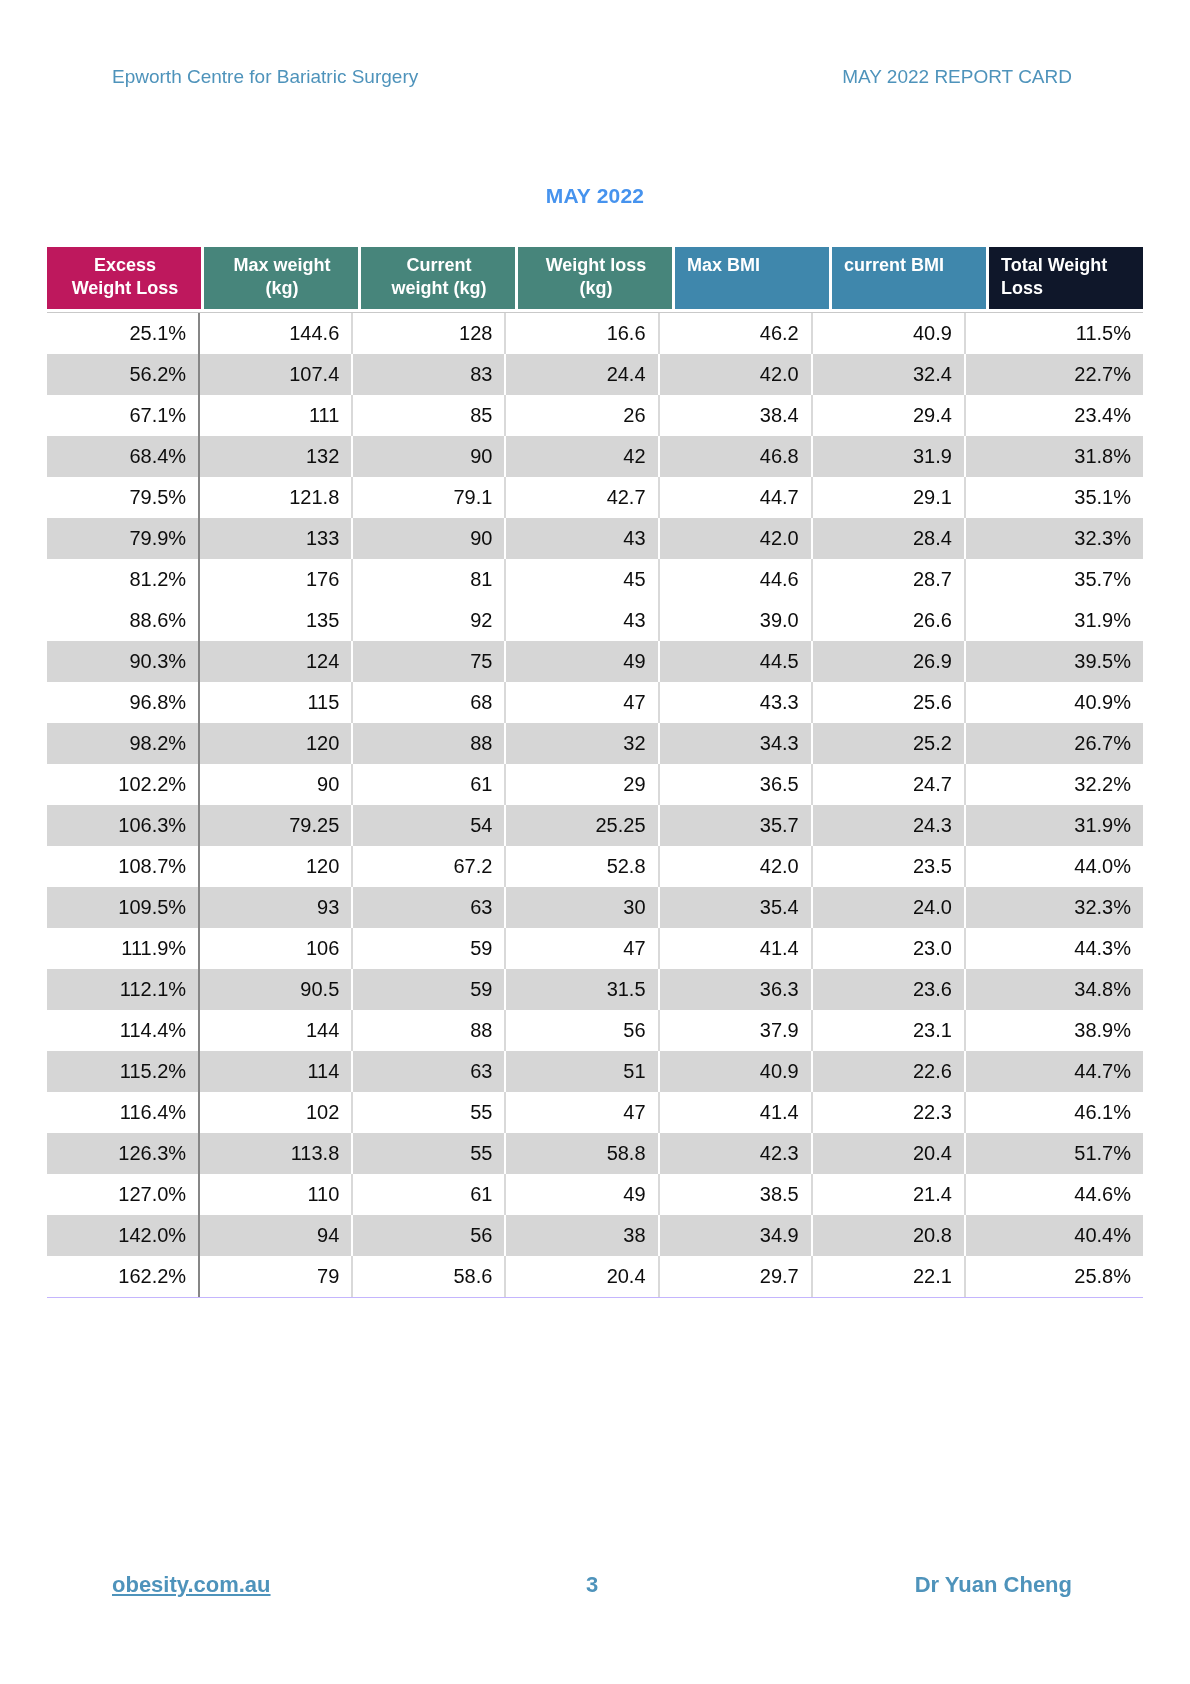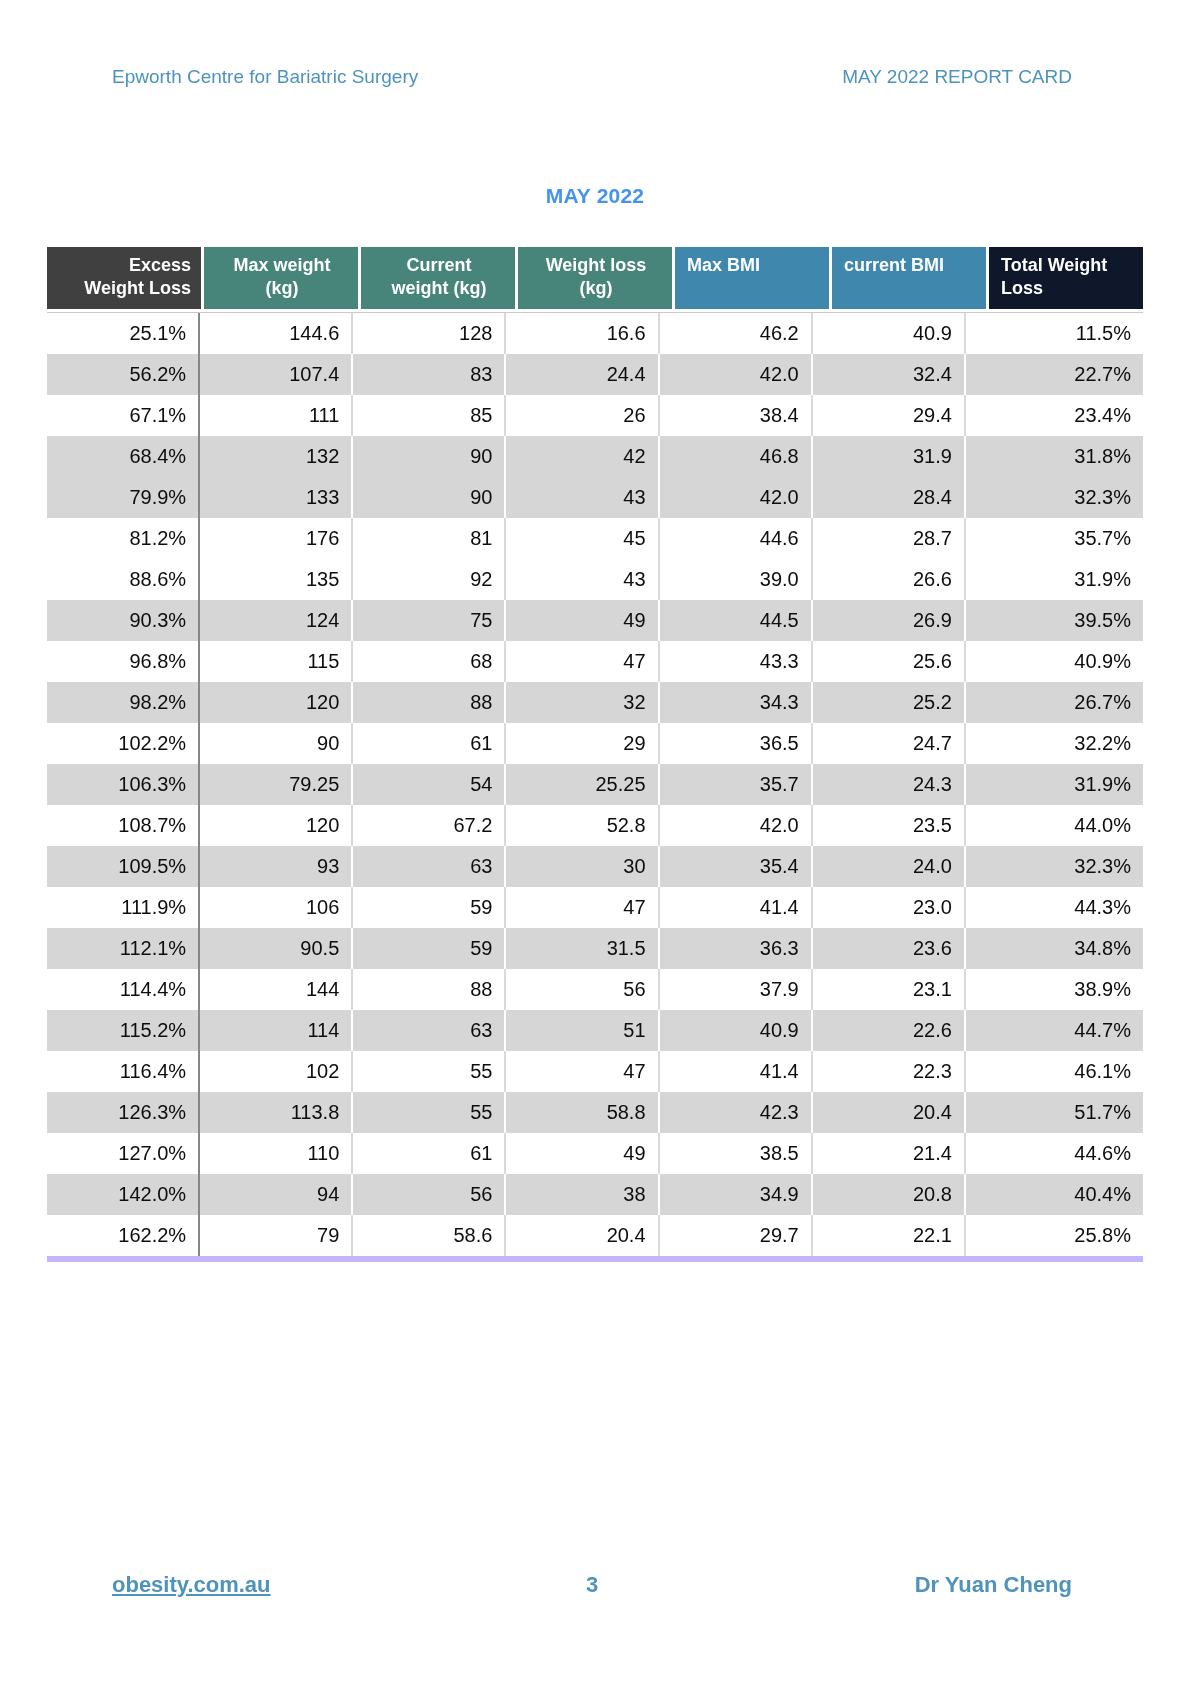--- a/index.html
+++ b/index.html
@@ -35,21 +35,21 @@
     padding:7px 10px 0 12px;
     color:#ffffff; font-weight:bold; font-size:18px; line-height:1.3;
     white-space:pre-line;
     border-right:3px solid #ffffff;
   }
   .th:last-child { border-right:none; }
 
   .tbody {
     margin-top:3px;
     border-top:1px solid #c9c9c9;
-    border-bottom:6px solid #c4b5fd;
+    border-bottom:1px solid #c4b5fd;
   }
   .tr { display:flex; height:41px; }
   .tr.even { background:#d6d6d6; }
   .td {
     flex:1; box-sizing:border-box;
     text-align:right; padding:0 12px;
     line-height:41px; font-size:20px; color:#0d0d0d;
     border-right:2px solid transparent;
   }
   .tr.odd  .td { border-right-color:#d9d9d9; }
@@ -73,21 +73,21 @@
 
 <div class="doc-header">
   <span>Epworth Centre for Bariatric Surgery</span>
   <span>MAY 2022 REPORT CARD</span>
 </div>
 
 <div class="doc-title">MAY 2022</div>
 
 <div class="report-table">
   <div class="thead">
-    <div class="th" style="background: #404040; text-align: right;">Excess
+    <div class="th" style="background: #be185d; text-align: center;">Excess
 Weight Loss</div>
     <div class="th" style="background: rgb(71, 133, 123); text-align: center;">Max weight
 (kg)</div>
     <div class="th" style="background: rgb(71, 133, 123); text-align: center;">Current
 weight (kg)</div>
     <div class="th" style="background: rgb(71, 133, 123); text-align: center;">Weight loss
 (kg)</div>
     <div class="th" style="background: rgb(63, 135, 172); text-align: left;">Max BMI</div>
     <div class="th" style="background: rgb(63, 135, 172); text-align: left;">current BMI</div>
     <div class="th" style="background: #0f172a; text-align: left;">Total Weight
@@ -123,20 +123,29 @@
       </div>
       <div class="tr even">
         <div class="td">68.4%</div>
         <div class="td">132</div>
         <div class="td">90</div>
         <div class="td">42</div>
         <div class="td">46.8</div>
         <div class="td">31.9</div>
         <div class="td">31.8%</div>
       </div>
+      <div class="tr odd">
+        <div class="td">79.5%</div>
+        <div class="td">121.8</div>
+        <div class="td">79.1</div>
+        <div class="td">42.7</div>
+        <div class="td">44.7</div>
+        <div class="td">29.1</div>
+        <div class="td">35.1%</div>
+      </div>
       <div class="tr even">
         <div class="td">79.9%</div>
         <div class="td">133</div>
         <div class="td">90</div>
         <div class="td">43</div>
         <div class="td">42.0</div>
         <div class="td">28.4</div>
         <div class="td">32.3%</div>
       </div>
       <div class="tr odd">

